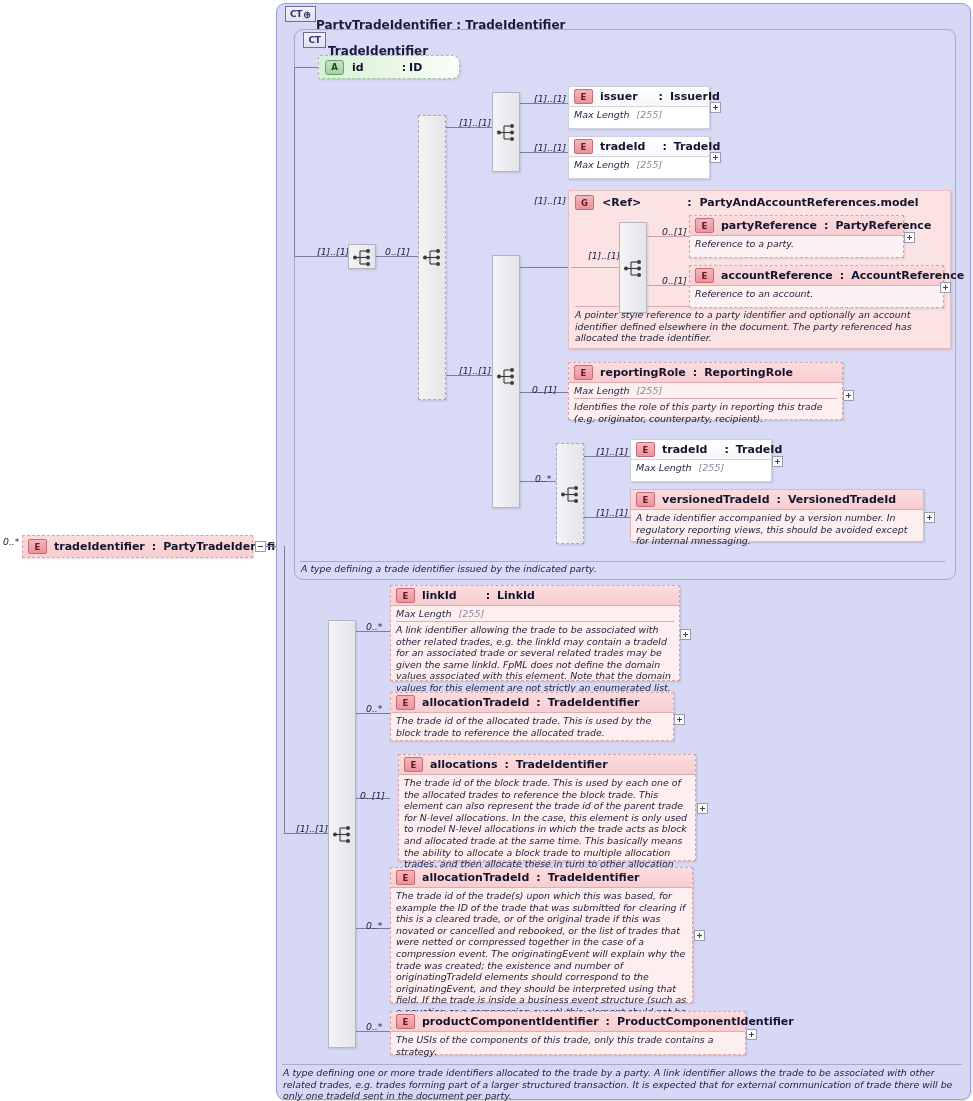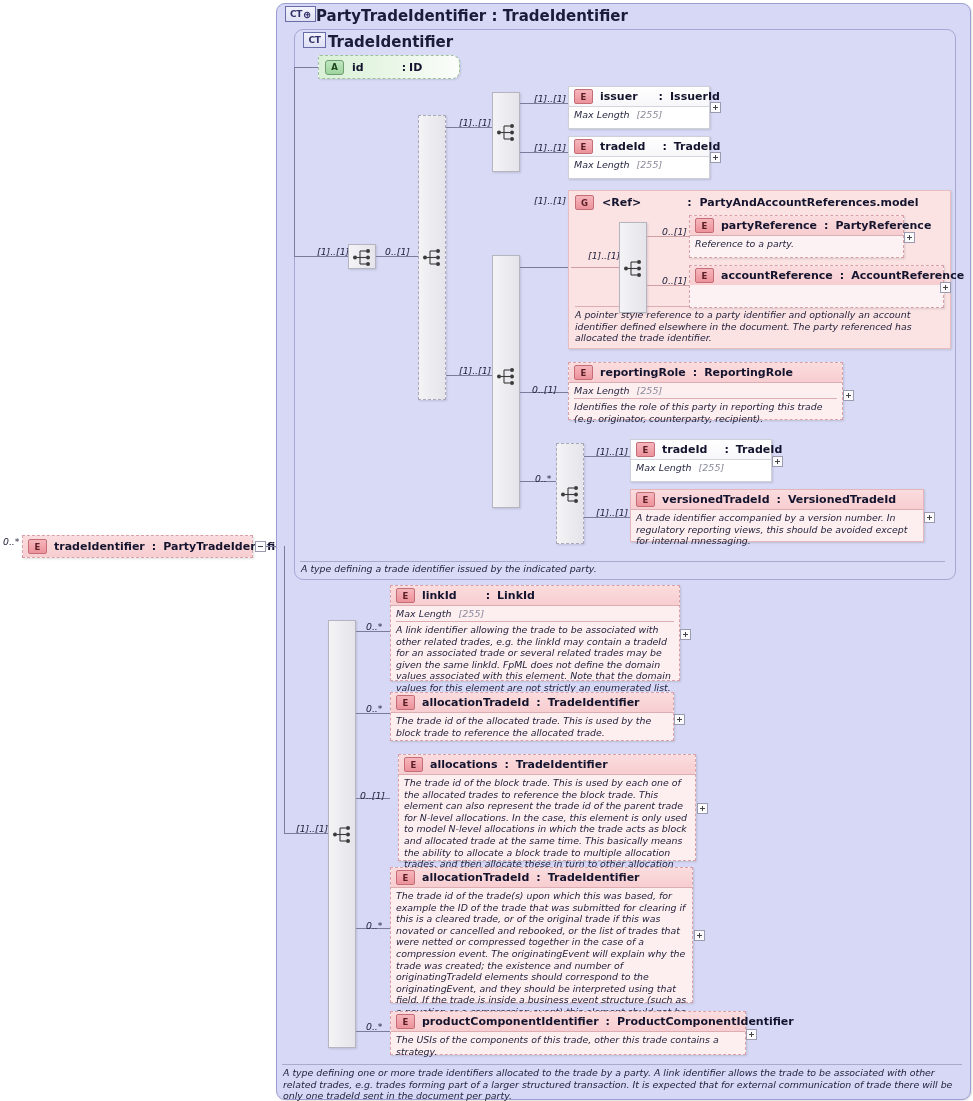--- a/index.html
+++ b/index.html
@@ -28,22 +28,23 @@
     width:21px;height:14px;
     border:1px solid #6a6ea8;
     border-radius:0;
     background:linear-gradient(#f2f2fb,#dfe0f4);
     font-size:9px;font-weight:bold;letter-spacing:-.4px;
     color:#30306a;
     display:flex;align-items:center;justify-content:center;
   }
   .badge.wide{width:29px;}
   .ct-title{
-    position:absolute;font-size:15px;font-weight:bold;color:#1b1b3a;
+    position:absolute;font-size:12px;font-weight:bold;color:#1b1b3a;
     white-space:nowrap;
+    margin-top:11px;
   }
 
   
   .nodebox{
     position:absolute;
     box-sizing:border-box;
     background:#fdeff0;
     border:1px solid #e3b6ba;
     box-shadow:1px 1px 2px rgba(0,0,0,.13);
   }
@@ -344,20 +345,23 @@
 
 <div class="ln h pink" style="left:647px;top:285px;width:42px;"></div>
 <div class="card" style="left:662px;top:275px;">0..[1]</div>
 <div class="nodebox dashed" style="left:689px;top:265px;width:255px;height:43px;background:#fdf2f3;">
   <div class="node-head" style="background:linear-gradient(#fbdcde,#f7cdd0);">
     <span class="e-badge">E</span>
     <span class="node-name">accountReference</span>
     <span class="node-sep">:</span>
     <span class="node-type">AccountReference</span>
   </div>
+  <div class="node-body">
+    <div class="annot">Reference to an account.</div>
+  </div>
 </div>
 <div class="expander plus" style="left:940px;top:282px;"></div>
 
 <div class="ln h" style="left:520px;top:392px;width:48px;"></div>
 <div class="card" style="left:532px;top:384px;">0..[1]</div>
 <div class="nodebox dashed" style="left:568px;top:362px;width:275px;height:58px;">
   <div class="node-head">
     <span class="e-badge">E</span>
     <span class="node-name">reportingRole</span>
     <span class="node-sep">:</span>
@@ -508,19 +512,19 @@
 <div class="ln h" style="left:356px;top:1031px;width:34px;"></div>
 <div class="card" style="left:366px;top:1021px;">0..*</div>
 <div class="nodebox dashed" style="left:390px;top:1011px;width:356px;height:44px;">
   <div class="node-head">
     <span class="e-badge">E</span>
     <span class="node-name">productComponentIdentifier</span>
     <span class="node-sep">:</span>
     <span class="node-type">ProductComponentIdentifier</span>
   </div>
   <div class="node-body">
-    <div class="annot">The USIs of the components of this trade, other this trade contains a strategy.</div>
+    <div class="annot">The USIs of the components of this trade, only this trade contains a strategy.</div>
   </div>
 </div>
 <div class="expander plus" style="left:746px;top:1029px;"></div>
 
 <div class="docrule" style="left:282px;top:1064px;width:680px;"></div>
 <div class="docstrip" style="left:283px;top:1067px;width:676px;">A type defining one or more trade identifiers allocated to the trade by a party. A link identifier allows the trade to be associated with other related trades, e.g. trades forming part of a larger structured transaction. It is expected that for external communication of trade there will be only one tradeId sent in the document per party.</div>
 
 </body></html>

